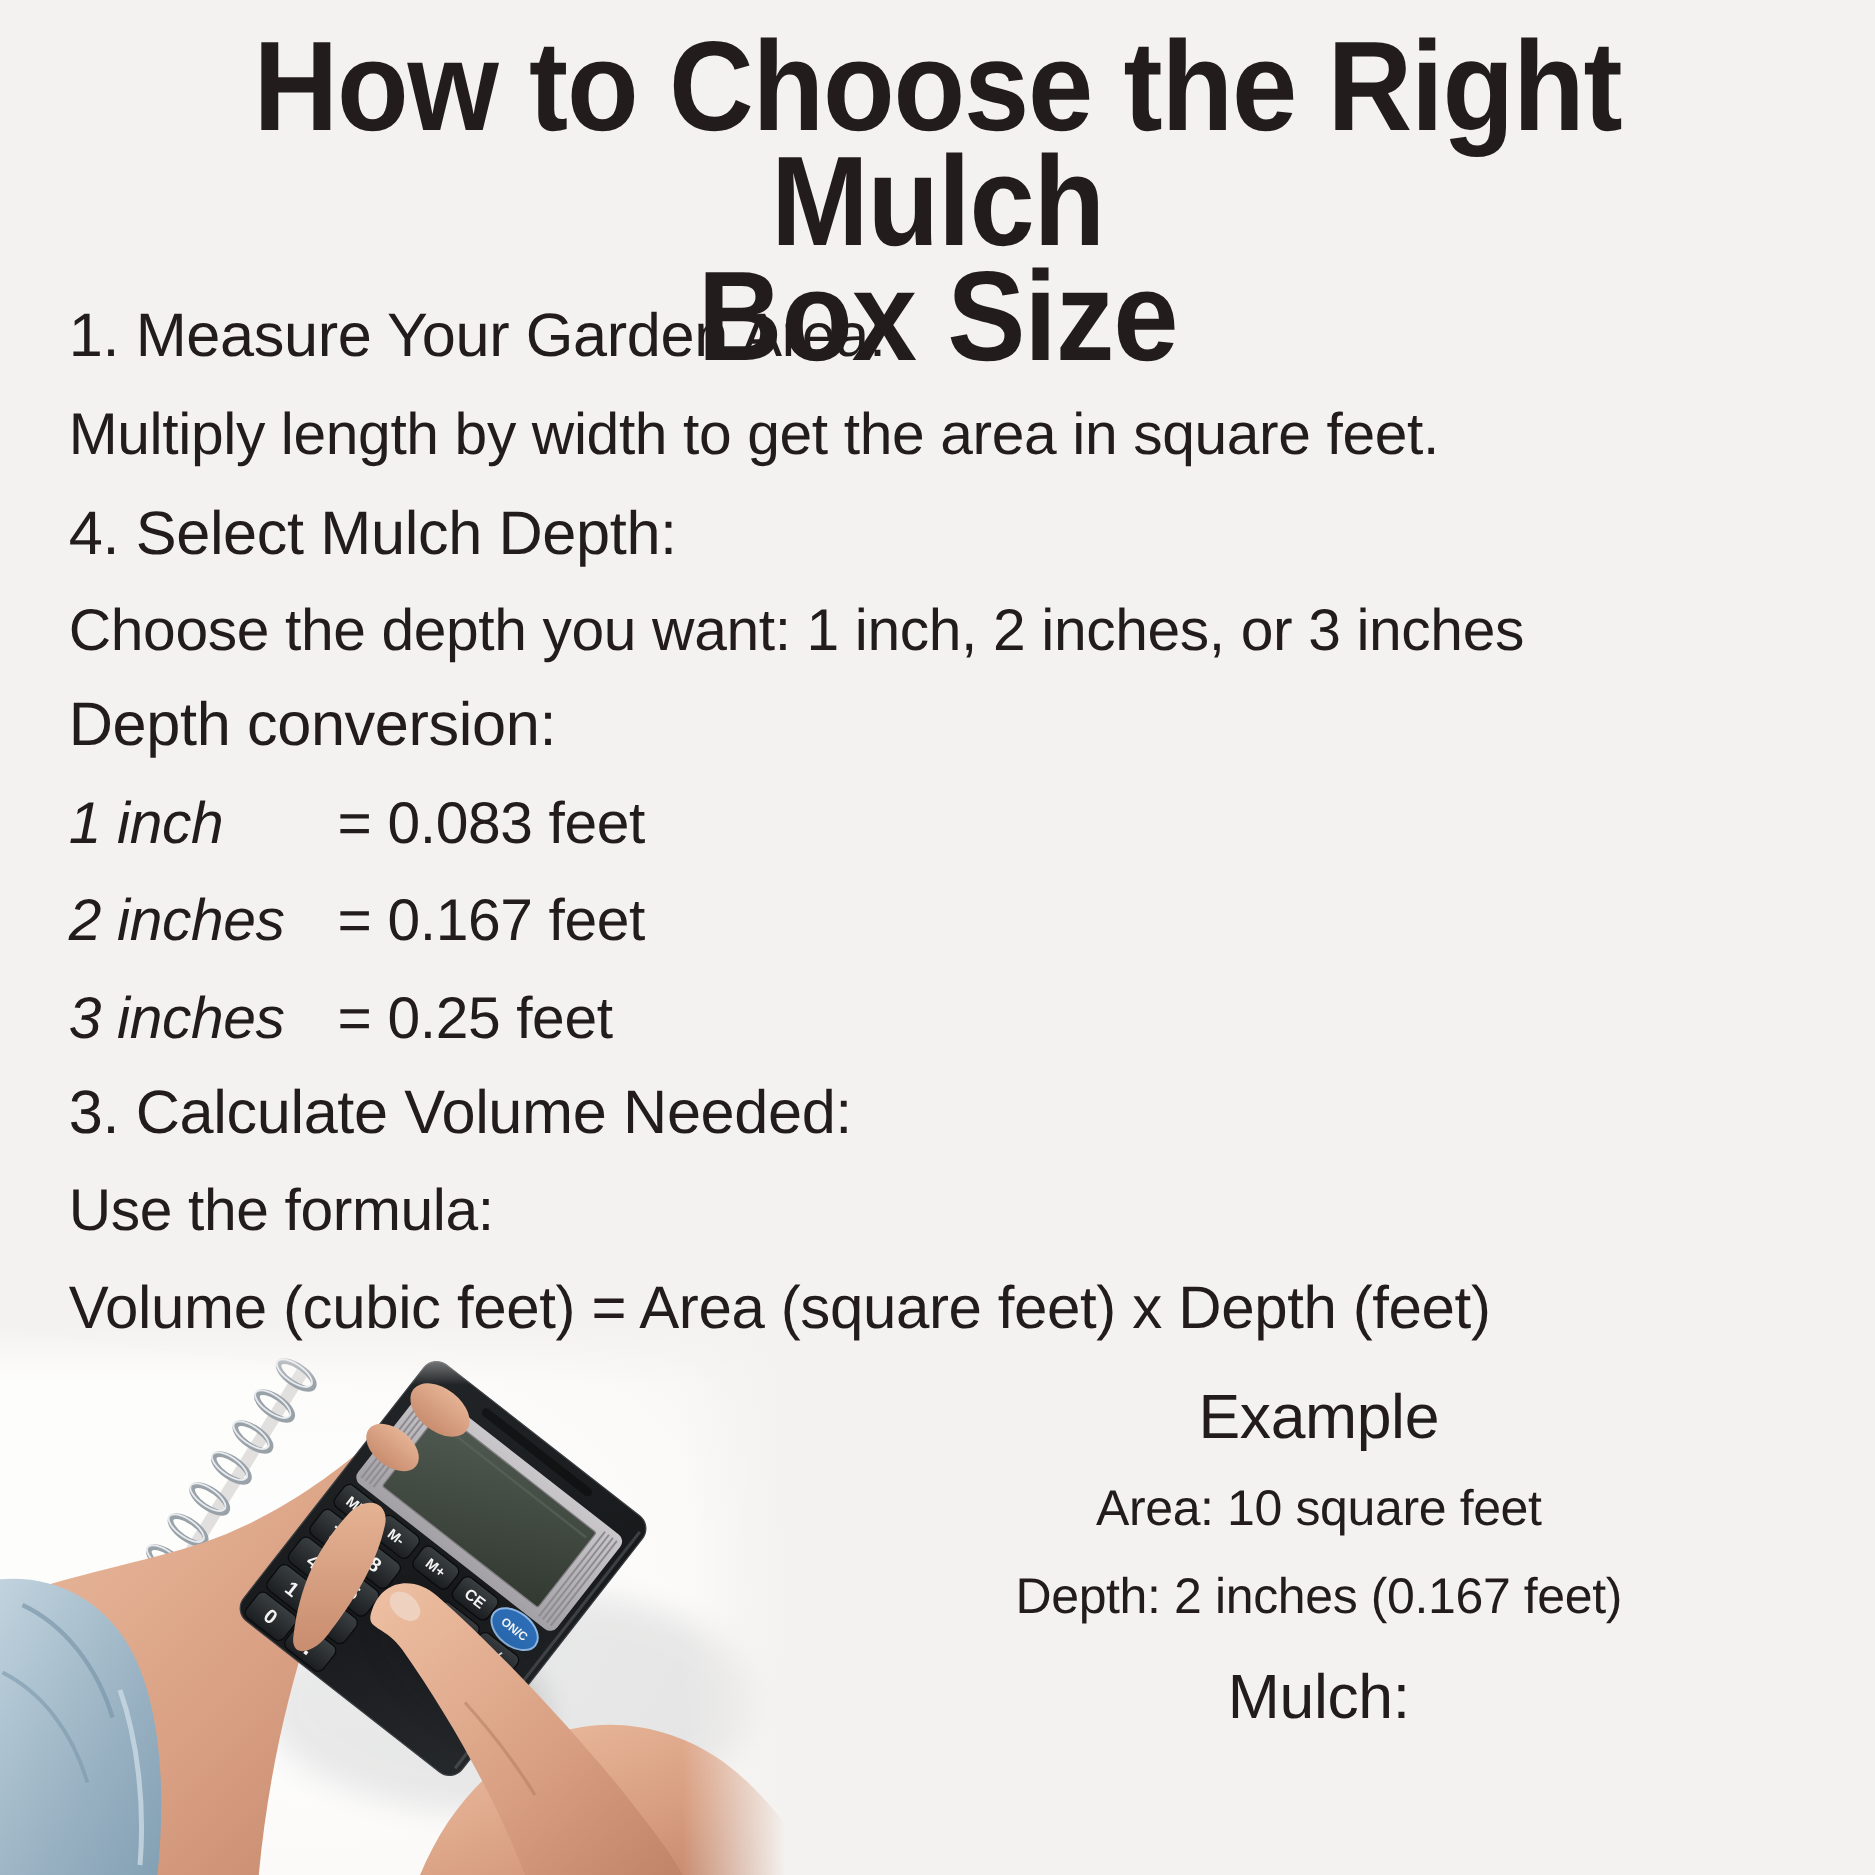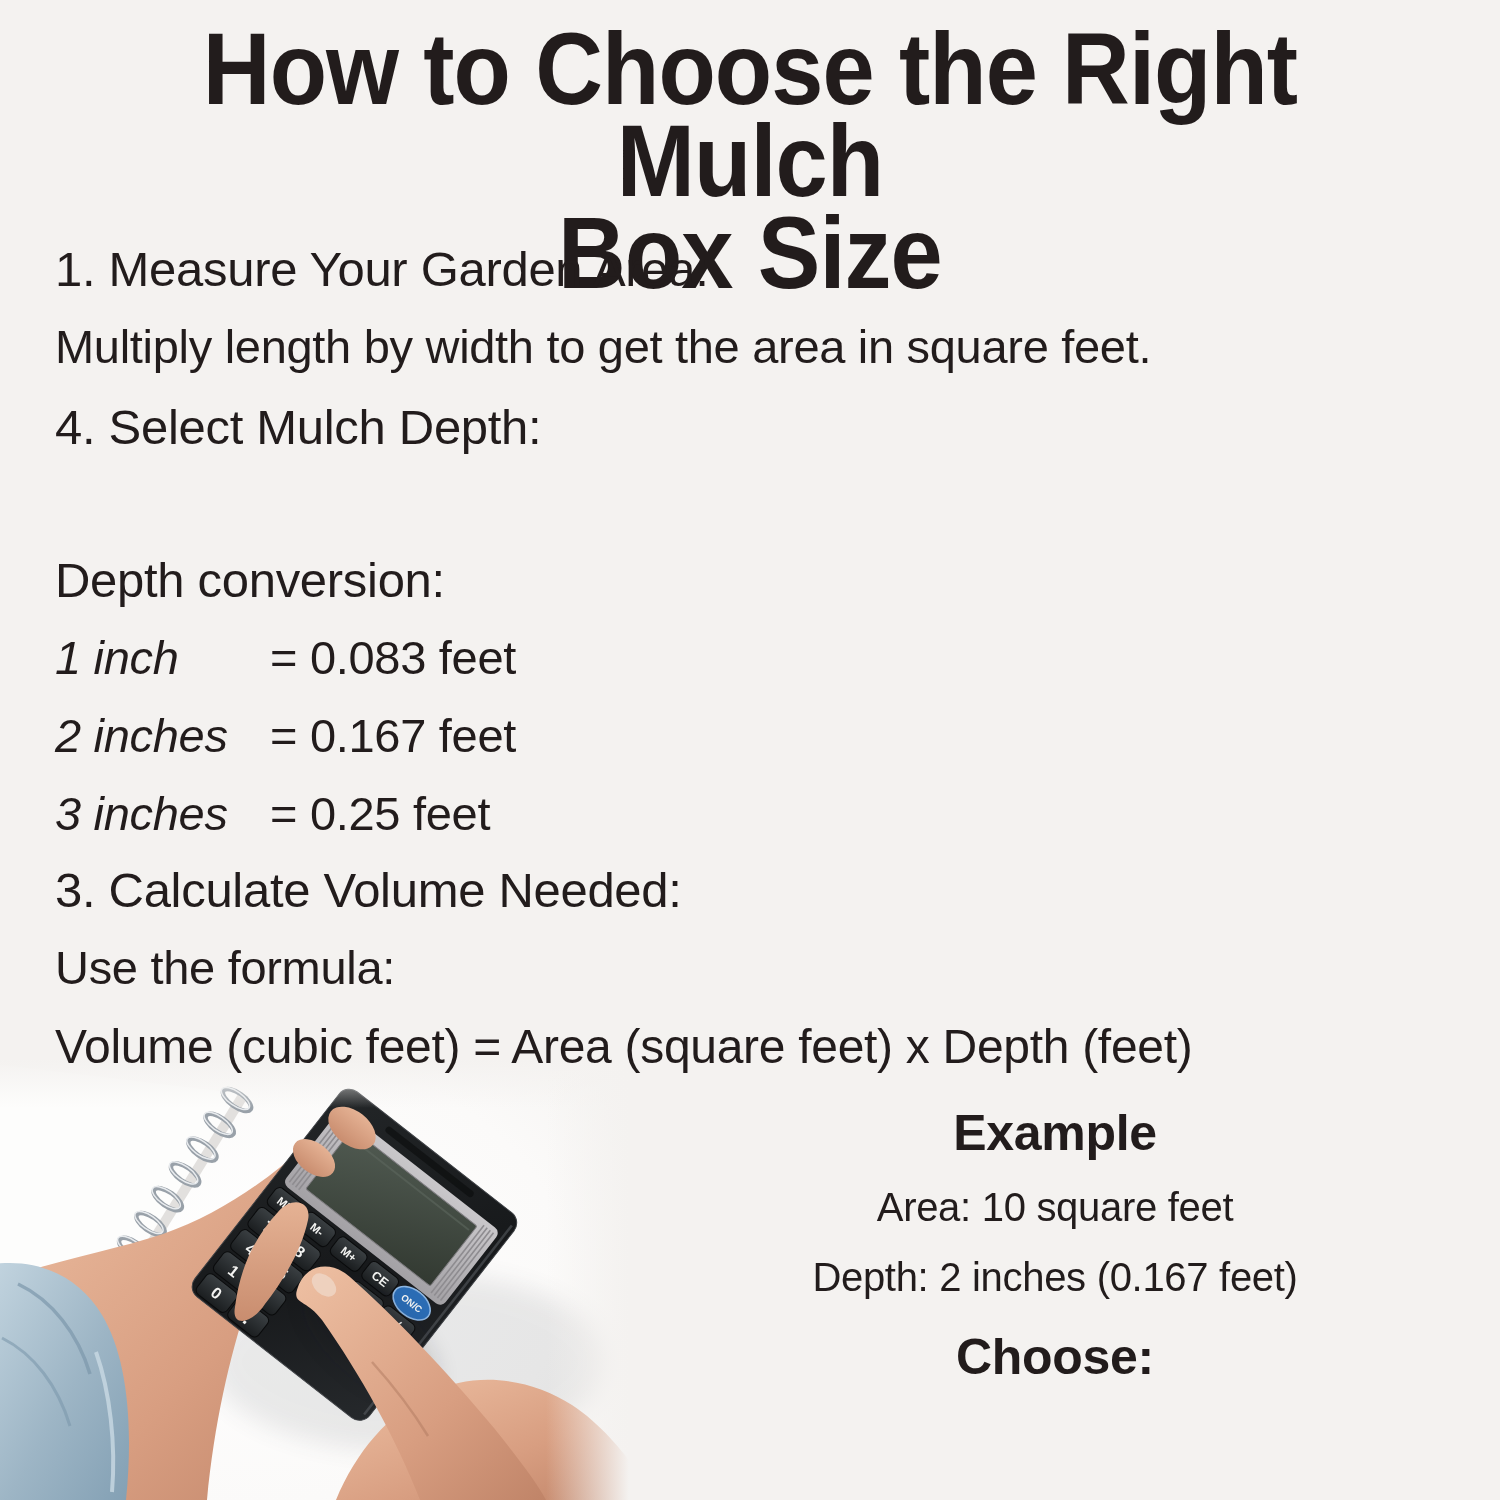--- a/index.html
+++ b/index.html
@@ -35,21 +35,21 @@
   .conv-label { display: inline-block; width: 215px; font-style: italic; }
   .ex-line {
     position: absolute;
     left: 610px;
     width: 890px;
     text-align: center;
     font-size: 40px;
     letter-spacing: -0.3px;
     white-space: nowrap;
   }
-  .ex-bold { font-weight: bold; font-size: 50px; }
+  .ex-bold { font-weight: normal; font-size: 50px; }
   .photo {
     position: absolute;
     left: 0; top: 1052px;
     width: 636px; height: 448px;
   }
   .photo svg { display: block; }
   .fade-top {
     position: absolute; left: 0; top: 0; right: 0; height: 56px;
     background: linear-gradient(to bottom, #f4f2f0 12%, rgba(244,242,240,0));
     pointer-events: none;
@@ -233,34 +233,35 @@
   </div>
 
   <div class="title">
     <div>How to Choose the Right Mulch</div>
     <div>Box Size</div>
   </div>
 
   <div class="line bold" style="top:240px">1. Measure Your Garden Area:</div>
   <div class="line" style="top:319px">Multiply length by width to get the area in square feet.</div>
   <div class="line bold" style="top:398px">4. Select Mulch Depth:</div>
+  <div class="line" style="top:476px">Choose the depth you want: 1 inch, 2 inches, or 3 inches</div>
   <div class="line bold" style="top:551px">Depth conversion:</div>
 
   <div class="line" style="top:630px">
     <span class="conv-label">1 inch</span><span>= 0.083 feet</span>
   </div>
   <div class="line" style="top:708px">
     <span class="conv-label">2 inches</span><span>= 0.167 feet</span>
   </div>
   <div class="line" style="top:786px">
     <span class="conv-label">3 inches</span><span>= 0.25 feet</span>
   </div>
 
   <div class="line bold" style="top:861px">3. Calculate Volume Needed:</div>
   <div class="line" style="top:940px">Use the formula:</div>
   <div class="line bold" style="top:1018px; font-size:48px">Volume (cubic feet) = Area (square feet) x Depth (feet)</div>
 
   <div class="ex-line ex-bold" style="top:1104px">Example</div>
   <div class="ex-line" style="top:1185px">Area: 10 square feet</div>
   <div class="ex-line" style="top:1255px">Depth: 2 inches (0.167 feet)</div>
-  <div class="ex-line ex-bold" style="top:1328px">Choose:</div>
+  <div class="ex-line ex-bold" style="top:1328px">Mulch:</div>
 
 </div>
 
 </body></html>

